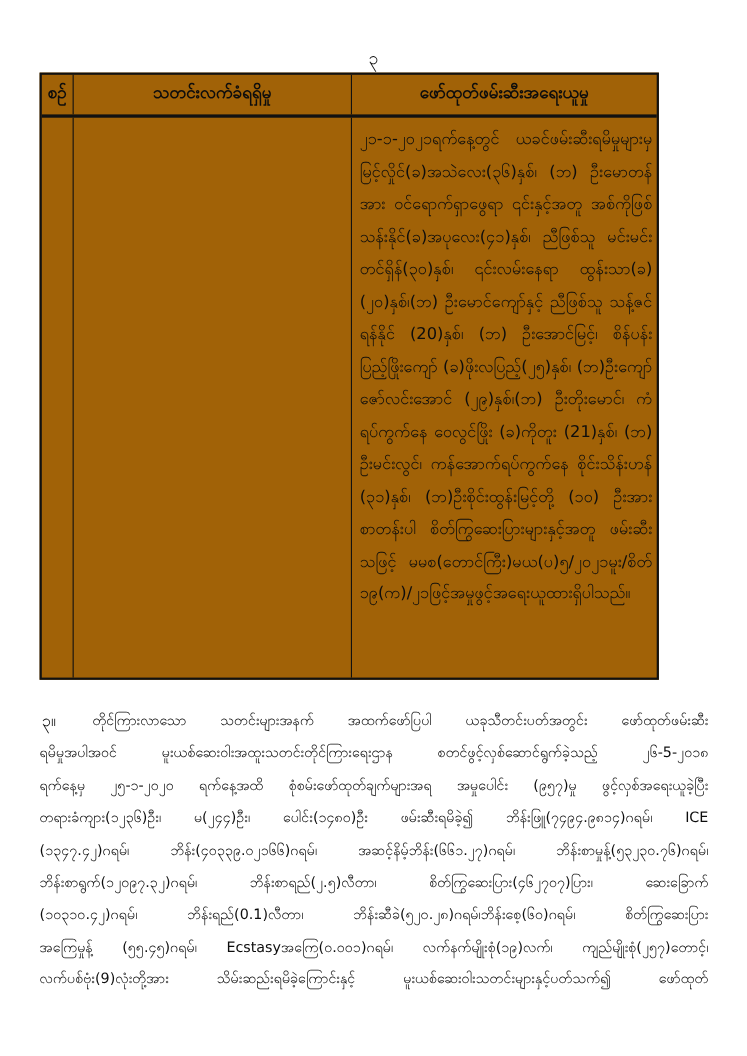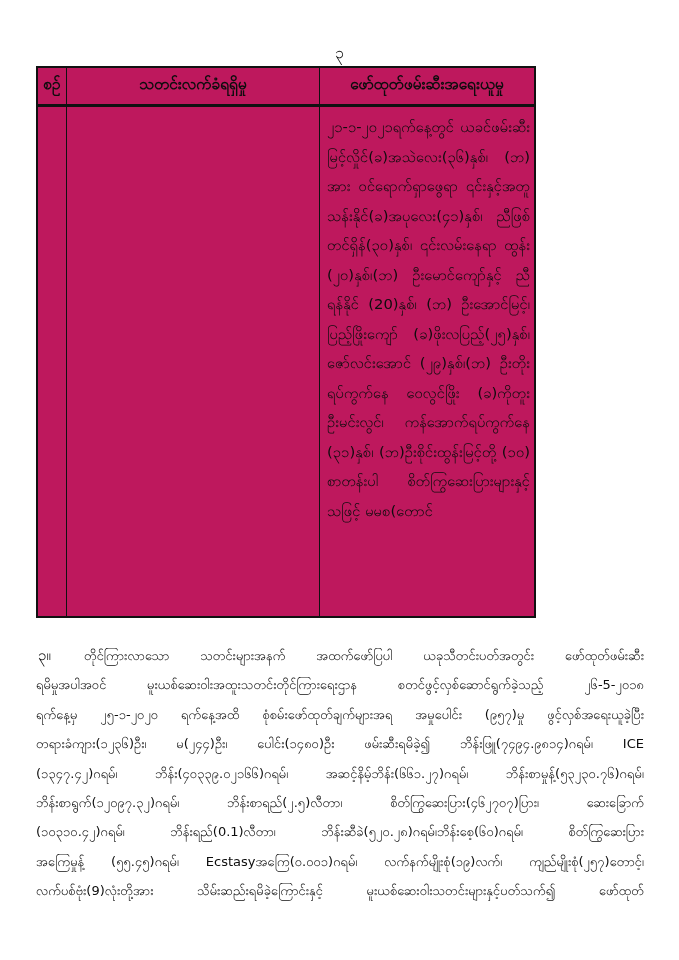--- a/index.html
+++ b/index.html
@@ -10,22 +10,22 @@
     font-family:"DejaVu Sans", "Liberation Sans", sans-serif;
     color:#0d0d0d;
     overflow:hidden;
   }
   .page-number {
     position:absolute; top:42px; left:0; width:679px;
     text-align:center; font-size:16px; color:#111;
   }
   
   .doc-table {
-    position:absolute; left:36px; top:66px; width:500px;
-    border:2px solid #111; background:#be185d;
+    position:absolute; left:36px; top:66px; width:563px;
+    border:2px solid #111; background:#a16207;
   }
   .t-row { display:grid; grid-template-columns:29px 253px 1fr; }
   .t-head { border-bottom:3px solid #111; }
   .t-head .cell {
     font-weight:bold; text-align:center;
     padding:5px 1px 8px; font-size:15.5px; line-height:23px;
   }
   .cell { border-right:1.5px solid #111; min-width:0; }
   .cell:last-child { border-right:none; }
   .t-body { height:509px; }
@@ -70,20 +70,21 @@
         <div class="line">တင်ရှိန်(၃၀)နှစ်၊ ၎င်းလမ်းနေရာ ထွန်းသာ(ခ) ကျန်ကျောင်း</div>
         <div class="line">(၂၀)နှစ်၊(ဘ) ဦးမောင်ကျော်နှင့် ညီဖြစ်သူ သန့်ဇင်ဖြိုး(ခ)</div>
         <div class="line">ရန်နိုင် (20)နှစ်၊ (ဘ) ဦးအောင်မြင့်၊ စိန်ပန်းရပ်ကွက်နေ</div>
         <div class="line">ပြည့်ဖြိုးကျော် (ခ)ဖိုးလပြည့်(၂၅)နှစ်၊ (ဘ)ဦးကျော်ငွေး၊</div>
         <div class="line">ဇော်လင်းအောင် (၂၉)နှစ်၊(ဘ) ဦးတိုးမောင်၊ ကံသာ</div>
         <div class="line">ရပ်ကွက်နေ ဝေလွင်ဖြိုး (ခ)ကိုတူး (21)နှစ်၊ (ဘ)</div>
         <div class="line">ဦးမင်းလွင်၊ ကန်အောက်ရပ်ကွက်နေ စိုင်းသိန်းဟန်</div>
         <div class="line">(၃၁)နှစ်၊ (ဘ)ဦးစိုင်းထွန်းမြင့်တို့ (၁၀) ဦးအား WY</div>
         <div class="line">စာတန်းပါ စိတ်ကြွဆေးပြားများနှင့်အတူ ဖမ်းဆီးရမိ</div>
         <div class="line">သဖြင့် မမစ(တောင်ကြီး)မယ(ပ)၅/၂၀၂၁မူး/စိတ်ပုဒ်မ</div>
+        <div class="line">၁၉(က)/၂၁ဖြင့်အမှုဖွင့်အရေးယူထားရှိပါသည်။</div>
       </div>
   </div>
 </div>
 
 <div class="para">
   <span class="para-num">၃။</span>
   <div>
       <div class="para-line">တိုင်ကြားလာသော သတင်းများအနက် အထက်ဖော်ပြပါ ယခုသီတင်းပတ်အတွင်း ဖော်ထုတ်ဖမ်းဆီး</div>
       <div class="para-line">ရမိမှုအပါအဝင် မူးယစ်ဆေးဝါးအထူးသတင်းတိုင်ကြားရေးဌာန စတင်ဖွင့်လှစ်ဆောင်ရွက်ခဲ့သည့် ၂၆-5-၂၀၁၈</div>
       <div class="para-line">ရက်နေ့မှ ၂၅-၁-၂၀၂၀ ရက်နေ့အထိ စုံစမ်းဖော်ထုတ်ချက်များအရ အမှုပေါင်း (၉၅၇)မှု ဖွင့်လှစ်အရေးယူခဲ့ပြီး</div>

